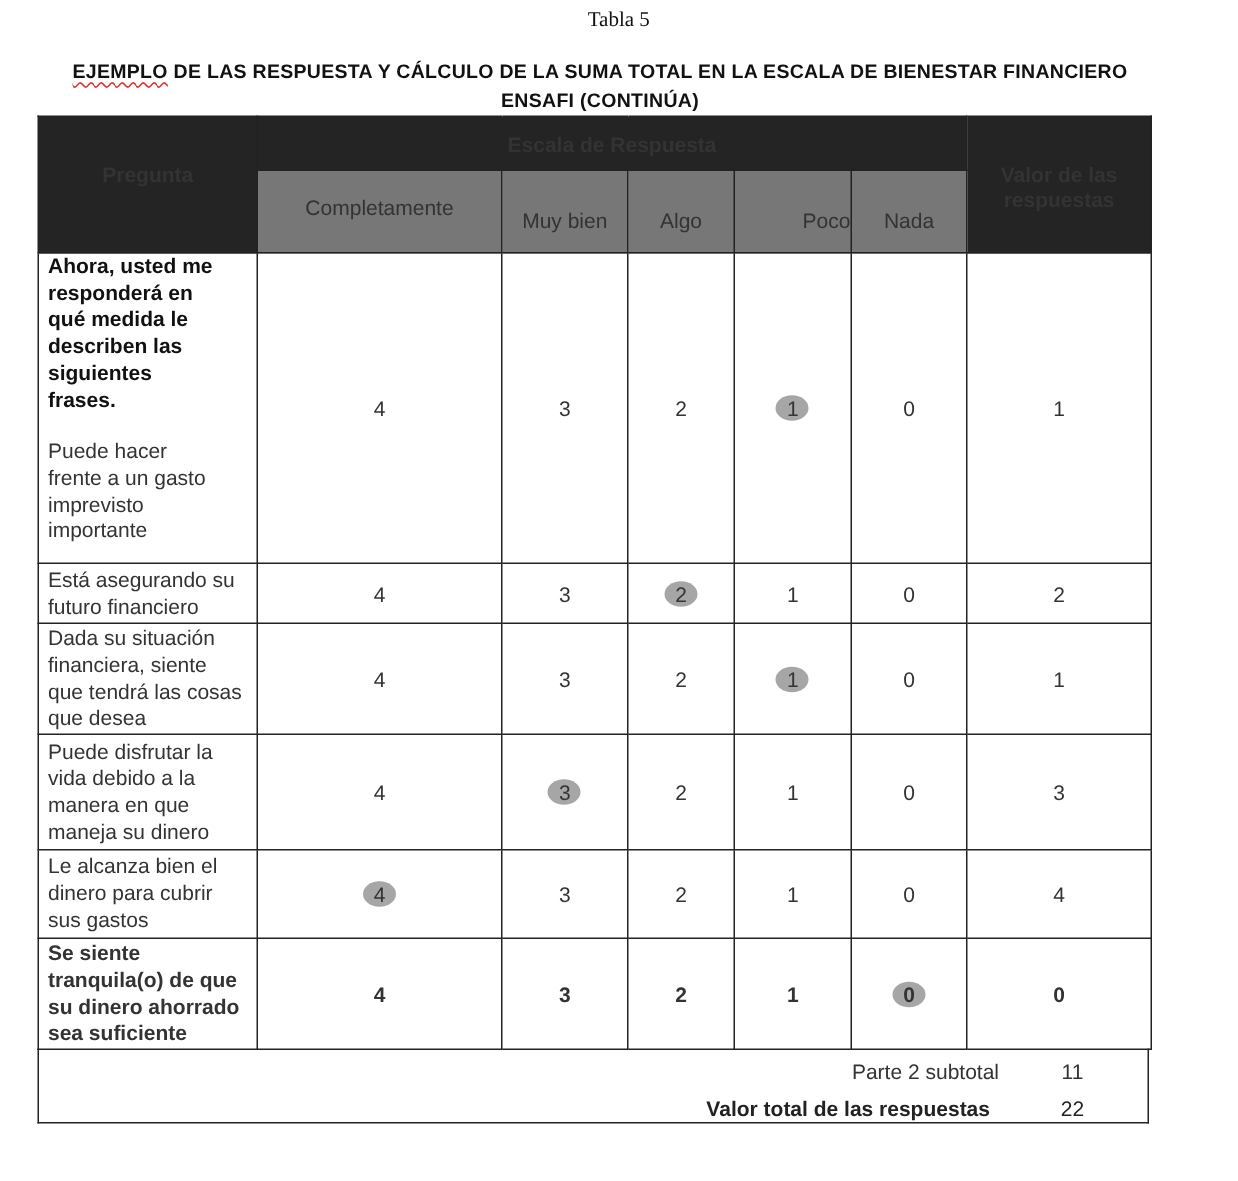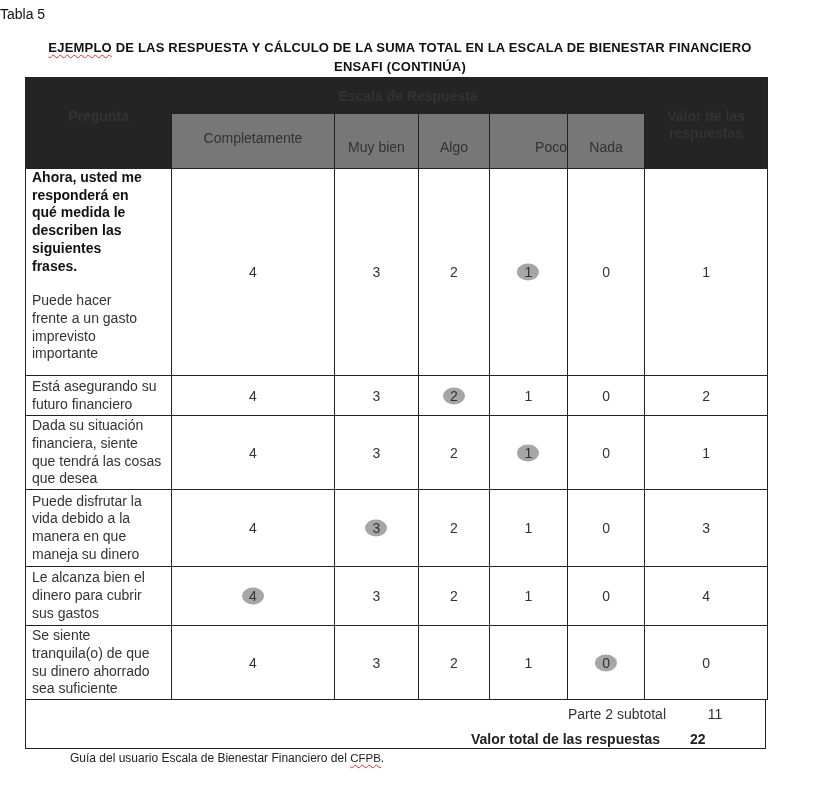--- a/index.html
+++ b/index.html
@@ -1,19 +1,19 @@
 <!DOCTYPE html>
 <html><head>
 <meta charset="utf-8">
 <style>
   html, body { margin: 0; padding: 0; background: #ffffff; }
   body { width: 825px; height: 787px; position: relative; overflow: hidden;
          font-family: "Liberation Sans", sans-serif; color: #222; }
-  .caption { position: absolute; left: 0; width: 825px; top: 6px; text-align: left;
-             font-size: 14px; color: #111; }
+  .caption { position: absolute; left: 0; width: 825px; top: 6px; text-align: center;
+             font-size: 14px; color: #111; font-family: Liberation Serif, serif; }
   .title { position: absolute; left: 30px; width: 740px; top: 38px; text-align: center;
            font-size: 13px; font-weight: bold; line-height: 19px; letter-spacing: 0.2px; color: #111; }
   .squiggle { text-decoration: underline wavy #d33; text-decoration-thickness: 1px; text-underline-offset: 2px; }
 
   table.main { position: absolute; left: 25px; top: 77px; border-collapse: collapse;
                table-layout: fixed; width: 742px; }
   table.main td, table.main th { border: 1px solid #222; padding: 0; font-size: 14px;
                                  color: #333; vertical-align: middle; }
   th.dark { background: #242424; color: #ffffff; font-weight: bold; font-size: 14.5px; }
   th.sub { background: #777777; color: #f2f2f2; font-weight: normal; font-size: 14.5px;
@@ -118,37 +118,34 @@
         <td class="q">
           <div>Le alcanza bien el dinero para cubrir sus gastos</div>
         </td>
         <td class="num"><span class="pill sel"><span>4</span></span></td>
         <td class="num"><span class="pill"><span>3</span></span></td>
         <td class="num"><span class="pill"><span>2</span></span></td>
         <td class="num"><span class="pill"><span>1</span></span></td>
         <td class="num"><span class="pill"><span>0</span></span></td>
         <td class="num">4</td>
       </tr>
-      <tr style="height: 74px;">
+      <tr style="height: 74px; font-weight: bold;">
         <td class="q">
           <div>Se siente tranquila(o) de que su dinero ahorrado sea suficiente</div>
         </td>
         <td class="num"><span class="pill"><span>4</span></span></td>
         <td class="num"><span class="pill"><span>3</span></span></td>
         <td class="num"><span class="pill"><span>2</span></span></td>
         <td class="num"><span class="pill"><span>1</span></span></td>
         <td class="num"><span class="pill sel"><span>0</span></span></td>
         <td class="num">0</td>
       </tr>
     </tbody>
 </table>
 
 <div style="position:absolute; left:25px; top:699px; width:741px; height:50px; border:1px solid #222; border-top:none; box-sizing:border-box;"></div>
 <div class="foot-row" style="left:454px; width:212px; text-align:right; top:706px;">Parte 2 subtotal</div>
 <div class="foot-row" style="left:690px; width:50px; text-align:center; top:706px;">11</div>
 <div class="foot-row" style="left:400px; width:260px; text-align:right; top:731px; font-weight:bold; color:#222;">Valor total de las respuestas</div>
-<div class="foot-row" style="left:690px; width:50px; top:731px; font-weight:bold; color:#222;">22</div>
+<div class="foot-row" style="left:690px; width:50px; text-align:center; top:731px; font-weight:normal; color:#222;">22</div>
 
 <div class="source">
-  <div class="l2">
-    <span>Guía del usuario  Escala de Bienestar Financiero del </span><span class="sc squiggle">CFPB</span><span>.</span>
-  </div>
 </div>
 
 </body></html>

